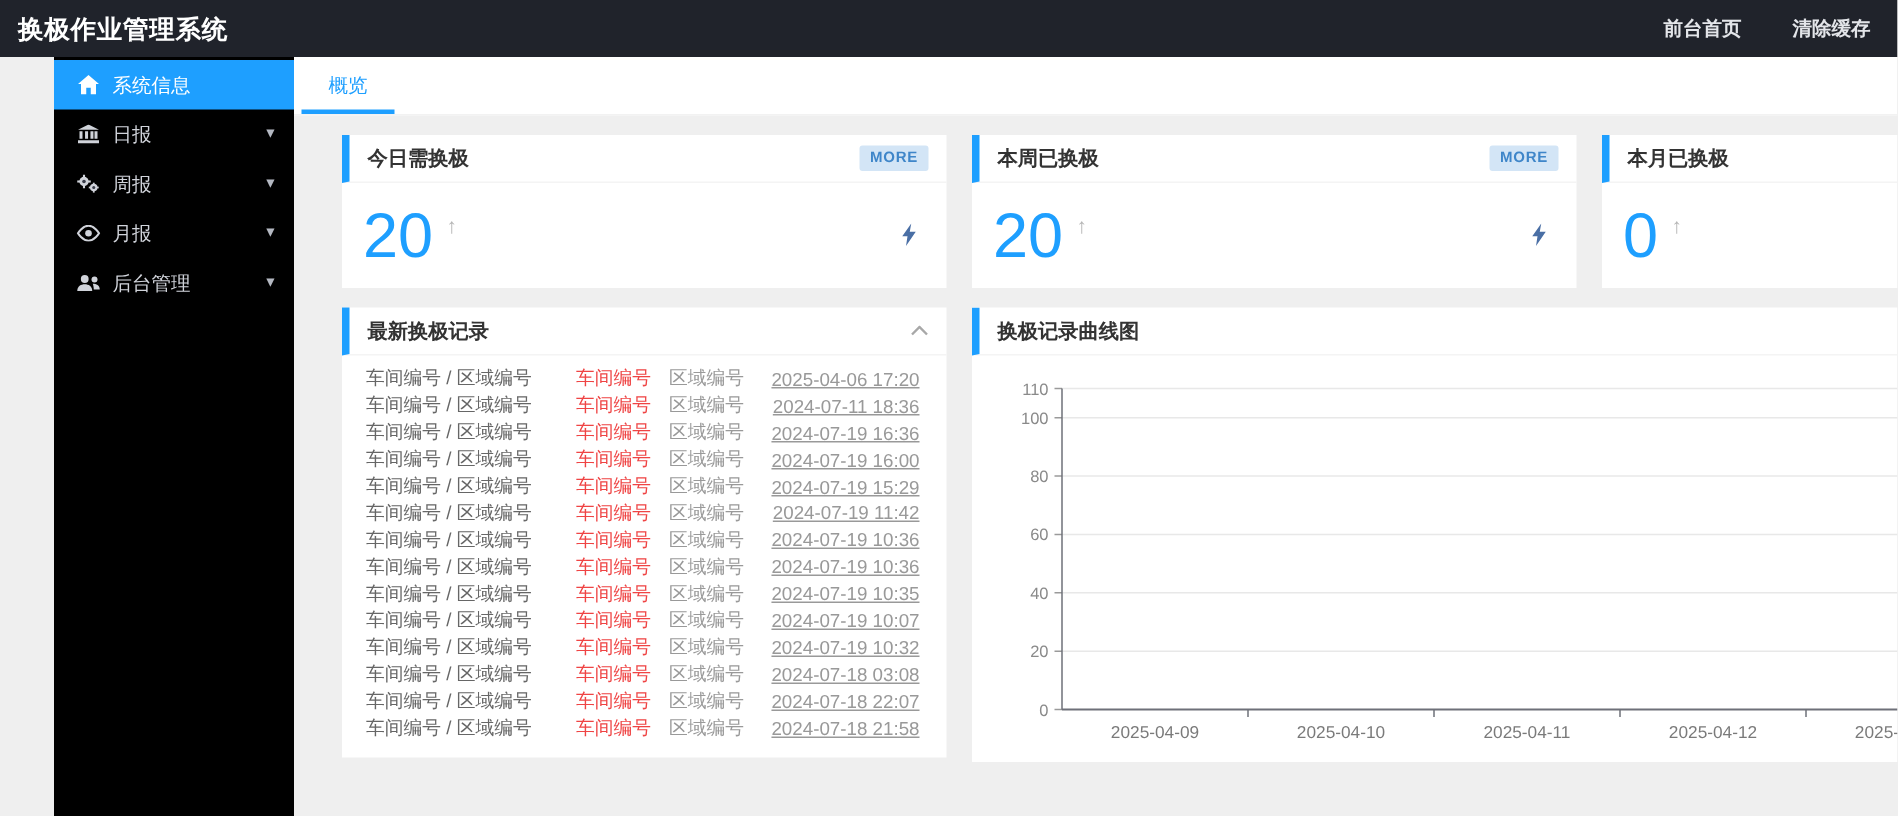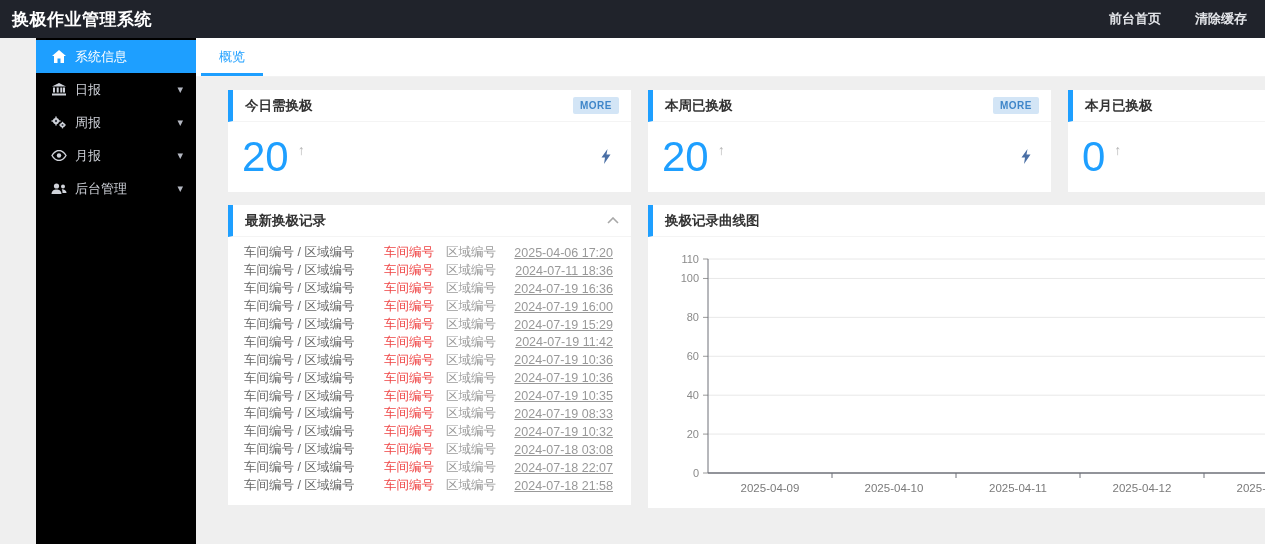--- a/index.html
+++ b/index.html
@@ -275,21 +275,21 @@
                 <span class="cell-name">车间编号 / 区域编号</span>
                 <span class="cell-w">车间编号</span>
                 <span class="cell-a">区域编号</span>
                 <span class="cell-t">2024-07-19 10:35</span>
               </div>
 
               <div class="rec-row">
                 <span class="cell-name">车间编号 / 区域编号</span>
                 <span class="cell-w">车间编号</span>
                 <span class="cell-a">区域编号</span>
-                <span class="cell-t">2024-07-19 08:33</span>
+                <span class="cell-t">2024-07-19 10:07</span>
               </div>
 
               <div class="rec-row">
                 <span class="cell-name">车间编号 / 区域编号</span>
                 <span class="cell-w">车间编号</span>
                 <span class="cell-a">区域编号</span>
                 <span class="cell-t">2024-07-19 10:32</span>
               </div>
 
               <div class="rec-row">

